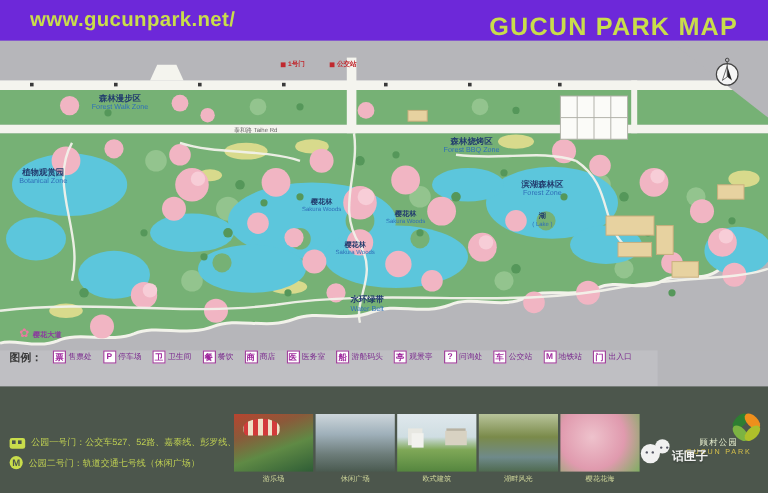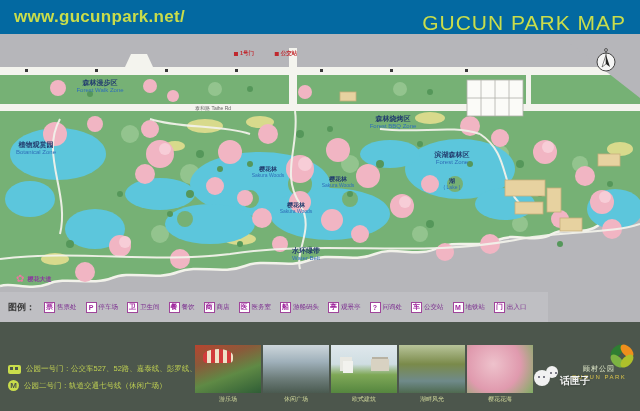--- a/index.html
+++ b/index.html
@@ -1,43 +1,43 @@
 <!DOCTYPE html>
 <html><head>
 <meta charset="utf-8">
 <style>
   html,body{margin:0;padding:0;}
   body{font-family:"Liberation Sans","DejaVu Sans",sans-serif;}
   #stage{position:relative;width:640px;height:411px;overflow:hidden;background:#b6b6ba;}
 
   
-  #header{position:absolute;left:0;top:0;width:640px;height:34px;background:#0369a1;
-          display:flex;align-items:center;justify-content:space-between;box-sizing:border-box;padding:0 14px;}
+  #header{position:absolute;left:0;top:0;width:640px;height:34px;background:#6d28d9;
+          display:flex;align-items:center;justify-content:space-between;box-sizing:border-box;padding:0 25px;}
   .hdr-url{color:#c9dd4b;font-size:17px;font-weight:bold;letter-spacing:.3px;}
-  .hdr-title{color:#c9dd4b;font-size:21px;font-weight:normal;letter-spacing:1px;margin-top:12px;}
+  .hdr-title{color:#c9dd4b;font-size:21px;font-weight:bold;letter-spacing:1px;margin-top:12px;}
 
   
   #map{position:absolute;left:0;top:34px;width:640px;height:258px;background:#b6b6ba;}
   #map svg{position:absolute;left:0;top:0;}
   #zone-layer{position:absolute;left:0;top:0;width:640px;height:258px;pointer-events:none;}
   .zone-label{position:absolute;transform:translate(-50%,-50%);text-align:center;line-height:1.1;white-space:nowrap;}
   .zone-label .zh{font-size:7px;font-weight:bold;color:#223c6e;}
   .zone-label .en{font-size:6px;color:#2f6fb8;}
   .zone-label.small .zh{font-size:6px;}
   .zone-label.small .en{font-size:5px;}
   .map-marker{position:absolute;transform:translate(-50%,0);display:flex;align-items:center;gap:2px;
               font-size:5.5px;color:#c0282e;font-weight:bold;white-space:nowrap;}
   .map-marker .dot{width:4px;height:4px;background:#c0282e;display:inline-block;}
   .sakura-poi{position:absolute;left:16px;top:240px;display:flex;align-items:center;gap:3px;}
   .sakura-poi .flower{color:#e87aa0;font-size:10px;line-height:1;}
   .sakura-poi .lbl{font-size:6px;color:#8b3a9e;font-weight:bold;}
 
   
   #legend{position:absolute;left:0;top:292px;width:548px;height:30px;background:#bfbfc3;
-          display:flex;align-items:center;box-sizing:border-box;padding:0 8px;gap:9px;}
+          display:flex;align-items:flex-start;box-sizing:border-box;padding:0 8px;gap:9px;}
   .legend-title{font-size:9px;font-weight:bold;color:#3a3a3a;}
   .legend-item{display:flex;align-items:center;gap:2px;}
   .legend-icon{width:11px;height:11px;background:#fff;border:1px solid #a0459b;color:#a0289e;
                font-size:7px;font-weight:bold;display:flex;align-items:center;justify-content:center;box-sizing:border-box;}
   .legend-label{font-size:6.5px;color:#7a2a8e;}
 
   
   #footer{position:absolute;left:0;top:322px;width:640px;height:89px;background:#4c564c;}
   #transit{position:absolute;left:8px;top:42px;display:flex;flex-direction:column;gap:6px;}
   .transit-row{display:flex;align-items:center;gap:5px;}

